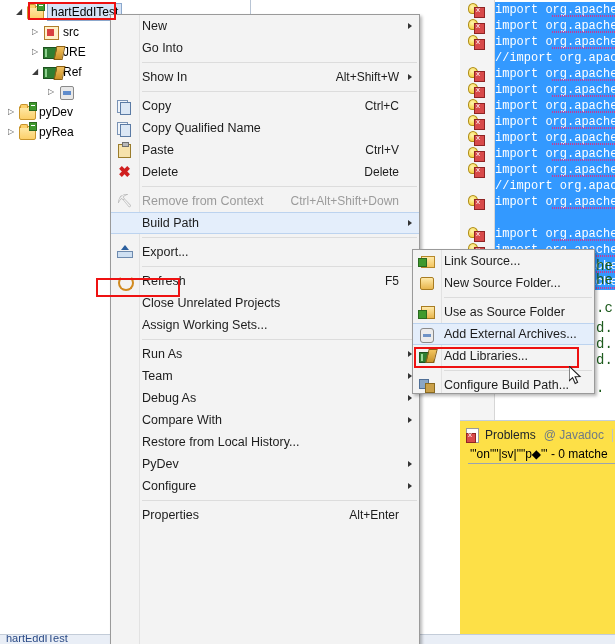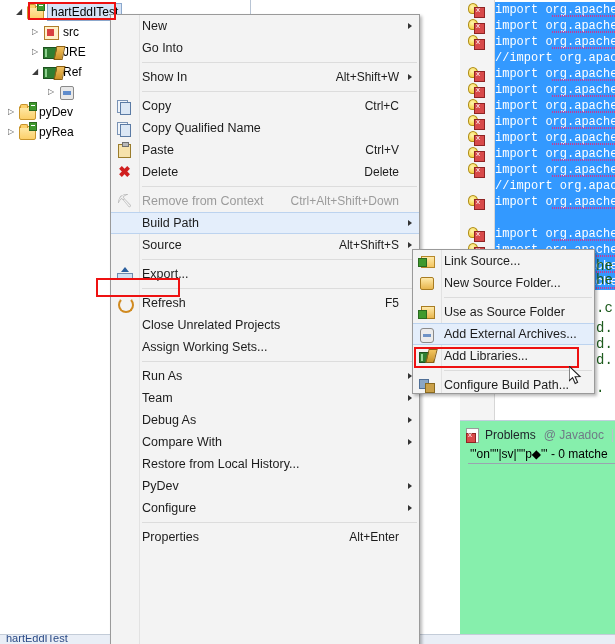--- a/index.html
+++ b/index.html
@@ -197,21 +197,21 @@
     font-size: 14px;
     color: #1f5c1f;
     white-space: pre;
   }
 
   
   #problems {
     position: absolute;
     left: 460px; top: 420px;
     width: 155px; height: 214px;
-    background: #86efac;
+    background: #fde047;
     border-top: 1px solid #c2cede;
   }
   #problems-tabs {
     position: absolute;
     left: 0; top: 4px;
     height: 20px;
     display: flex;
     align-items: center;
     white-space: nowrap;
     padding-left: 6px;
@@ -729,25 +729,20 @@
       <span class="mi-icon">
         <span class="mic mic-remove">⛏</span>
       </span>
       <span class="mi-label">Remove from Context</span>
       <span class="mi-accel">Ctrl+Alt+Shift+Down</span>
     </div>
     <div class="mi hover">
       <span class="mi-label">Build Path</span>
       <span class="mi-arrow"></span>
     </div>
-    <div class="mi">
-      <span class="mi-label">Source</span>
-      <span class="mi-accel">Alt+Shift+S</span>
-      <span class="mi-arrow"></span>
-    </div>
     <div class="sep"></div>
     <div class="mi">
       <span class="mi-icon">
         <span class="mic mic-export">
           <span class="arw"></span>
           <span class="box"></span>
         </span>
       </span>
       <span class="mi-label">Export...</span>
     </div>

